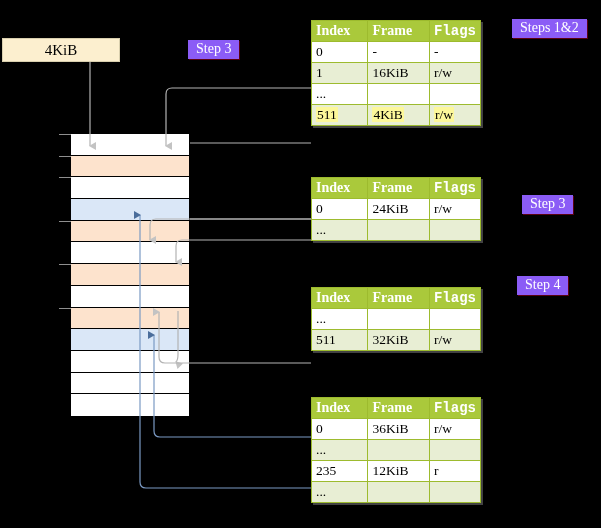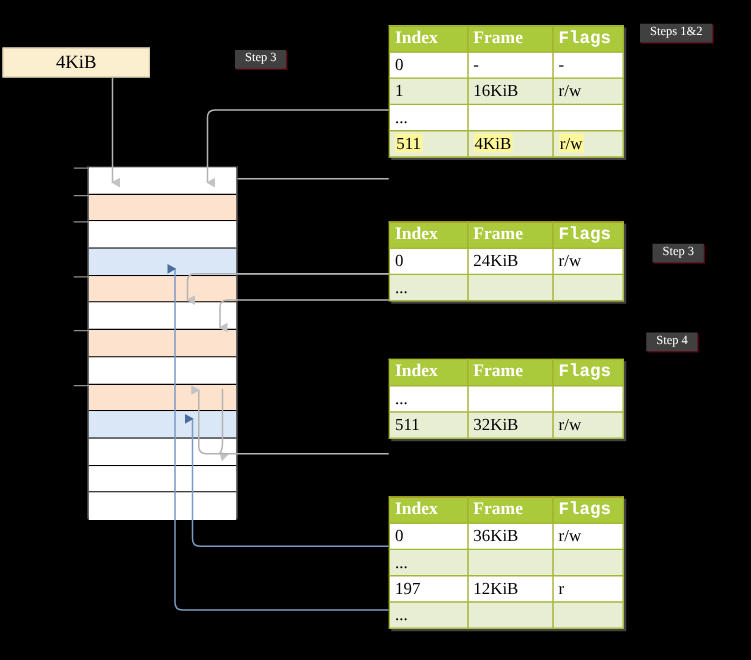--- a/index.html
+++ b/index.html
@@ -2,22 +2,22 @@
 <html><head>
 <meta charset="utf-8">
 <style>
   html,body{margin:0;padding:0;background:#000;}
   body{width:601px;height:528px;position:relative;overflow:hidden;
        font-family:"Liberation Serif", serif;}
 
   .canvas{position:absolute;left:0;top:0;width:601px;height:528px;}
 
   
-  .badge{position:absolute;background:#404040;color:#fff;
-         font-family:"Liberation Serif",serif;font-size:10px;
+  .badge{position:absolute;background:#8b5cf6;color:#fff;
+         font-family:"Liberation Serif",serif;font-size:14px;
          padding:2px 8px 3px 8px;white-space:nowrap;line-height:1;
          box-shadow:1px 1px 0 #5a0010;}
 
   
   .kib-box{position:absolute;left:2px;top:38px;width:118px;height:24px;
            background:#fcefcf;border:1px solid #d9cfae;
            display:flex;align-items:center;justify-content:center;
            font-size:15px;color:#000;box-sizing:border-box;}
 
   
@@ -25,22 +25,22 @@
           border:1px solid #000;box-sizing:border-box;background:#fff;}
   .memrow{height:21.69px;box-sizing:border-box;border-bottom:1px solid #000;
           background:#fff;}
   .memrow:last-child{border-bottom:none;}
   .memrow.orange{background:#fde3cd;}
   .memrow.blue{background:#dae7f7;}
   .tick{position:absolute;left:-12px;width:12px;height:0;
         border-top:1px solid #8f8f8f;}
 
   
-  .ptable{position:absolute;width:188px;border-collapse:collapse;
-          background:#c2410c;box-shadow:2px 2px 0 rgba(120,120,120,.55);}
+  .ptable{position:absolute;width:170px;border-collapse:collapse;
+          background:#fca5a5;box-shadow:2px 2px 0 rgba(120,120,120,.55);}
   .ptable td,.ptable th{border:1px solid #9dbb2e;
         font-size:13.5px;color:#000;padding:2px 4px;height:20px;
         box-sizing:border-box;text-align:left;font-weight:normal;
         font-family:"Liberation Serif",serif;vertical-align:middle;}
   .ptable th{background:#aac93b;color:#fff;font-weight:bold;
              border:1px solid #9dbb2e;font-size:14px;}
   .ptable td:nth-child(1){width:57px;}
   .ptable td:nth-child(2){width:62px;}
   .ptable td:nth-child(3){width:51px;}
   .ptable th:nth-child(1){width:57px;}
@@ -178,38 +178,38 @@
             <td>0</td>
             <td>36KiB</td>
             <td>r/w</td>
           </tr>
           <tr class="alt">
             <td>...</td>
             <td></td>
             <td></td>
           </tr>
           <tr class="plain">
-            <td>197</td>
+            <td>235</td>
             <td>12KiB</td>
             <td>r</td>
           </tr>
           <tr class="alt">
             <td>...</td>
             <td></td>
             <td></td>
           </tr>
         </tbody>
       </table>
     </div>
 
   <div id="badges-host">
       <div class="badge" style="left: 188px; top: 40px;">Step 3</div>
       <div class="badge" style="left: 512px; top: 19px;">Steps 1&amp;2</div>
       <div class="badge" style="left: 522px; top: 159px; margin-top: 36px;">Step 3</div>
-      <div class="badge" style="left: 517px; top: 266px;">Step 4</div>
+      <div class="badge" style="left: 517px; top: 276px;">Step 4</div>
     </div>
 
   <svg class="wires" viewBox="0 0 601 528" xmlns="http://www.w3.org/2000/svg">
     <defs>
       <marker id="agrey" markerWidth="9" markerHeight="9" refX="4.5" refY="7" orient="auto" markerUnits="userSpaceOnUse">
         <path d="M0.6,1 L4.5,8 L8.4,1 Z" fill="#c3c3c3"></path>
       </marker>
       <marker id="ablue" markerWidth="9" markerHeight="9" refX="4.5" refY="7" orient="auto" markerUnits="userSpaceOnUse">
         <path d="M0.6,1 L4.5,8 L8.4,1 Z" fill="#4a6d9b"></path>
       </marker>

